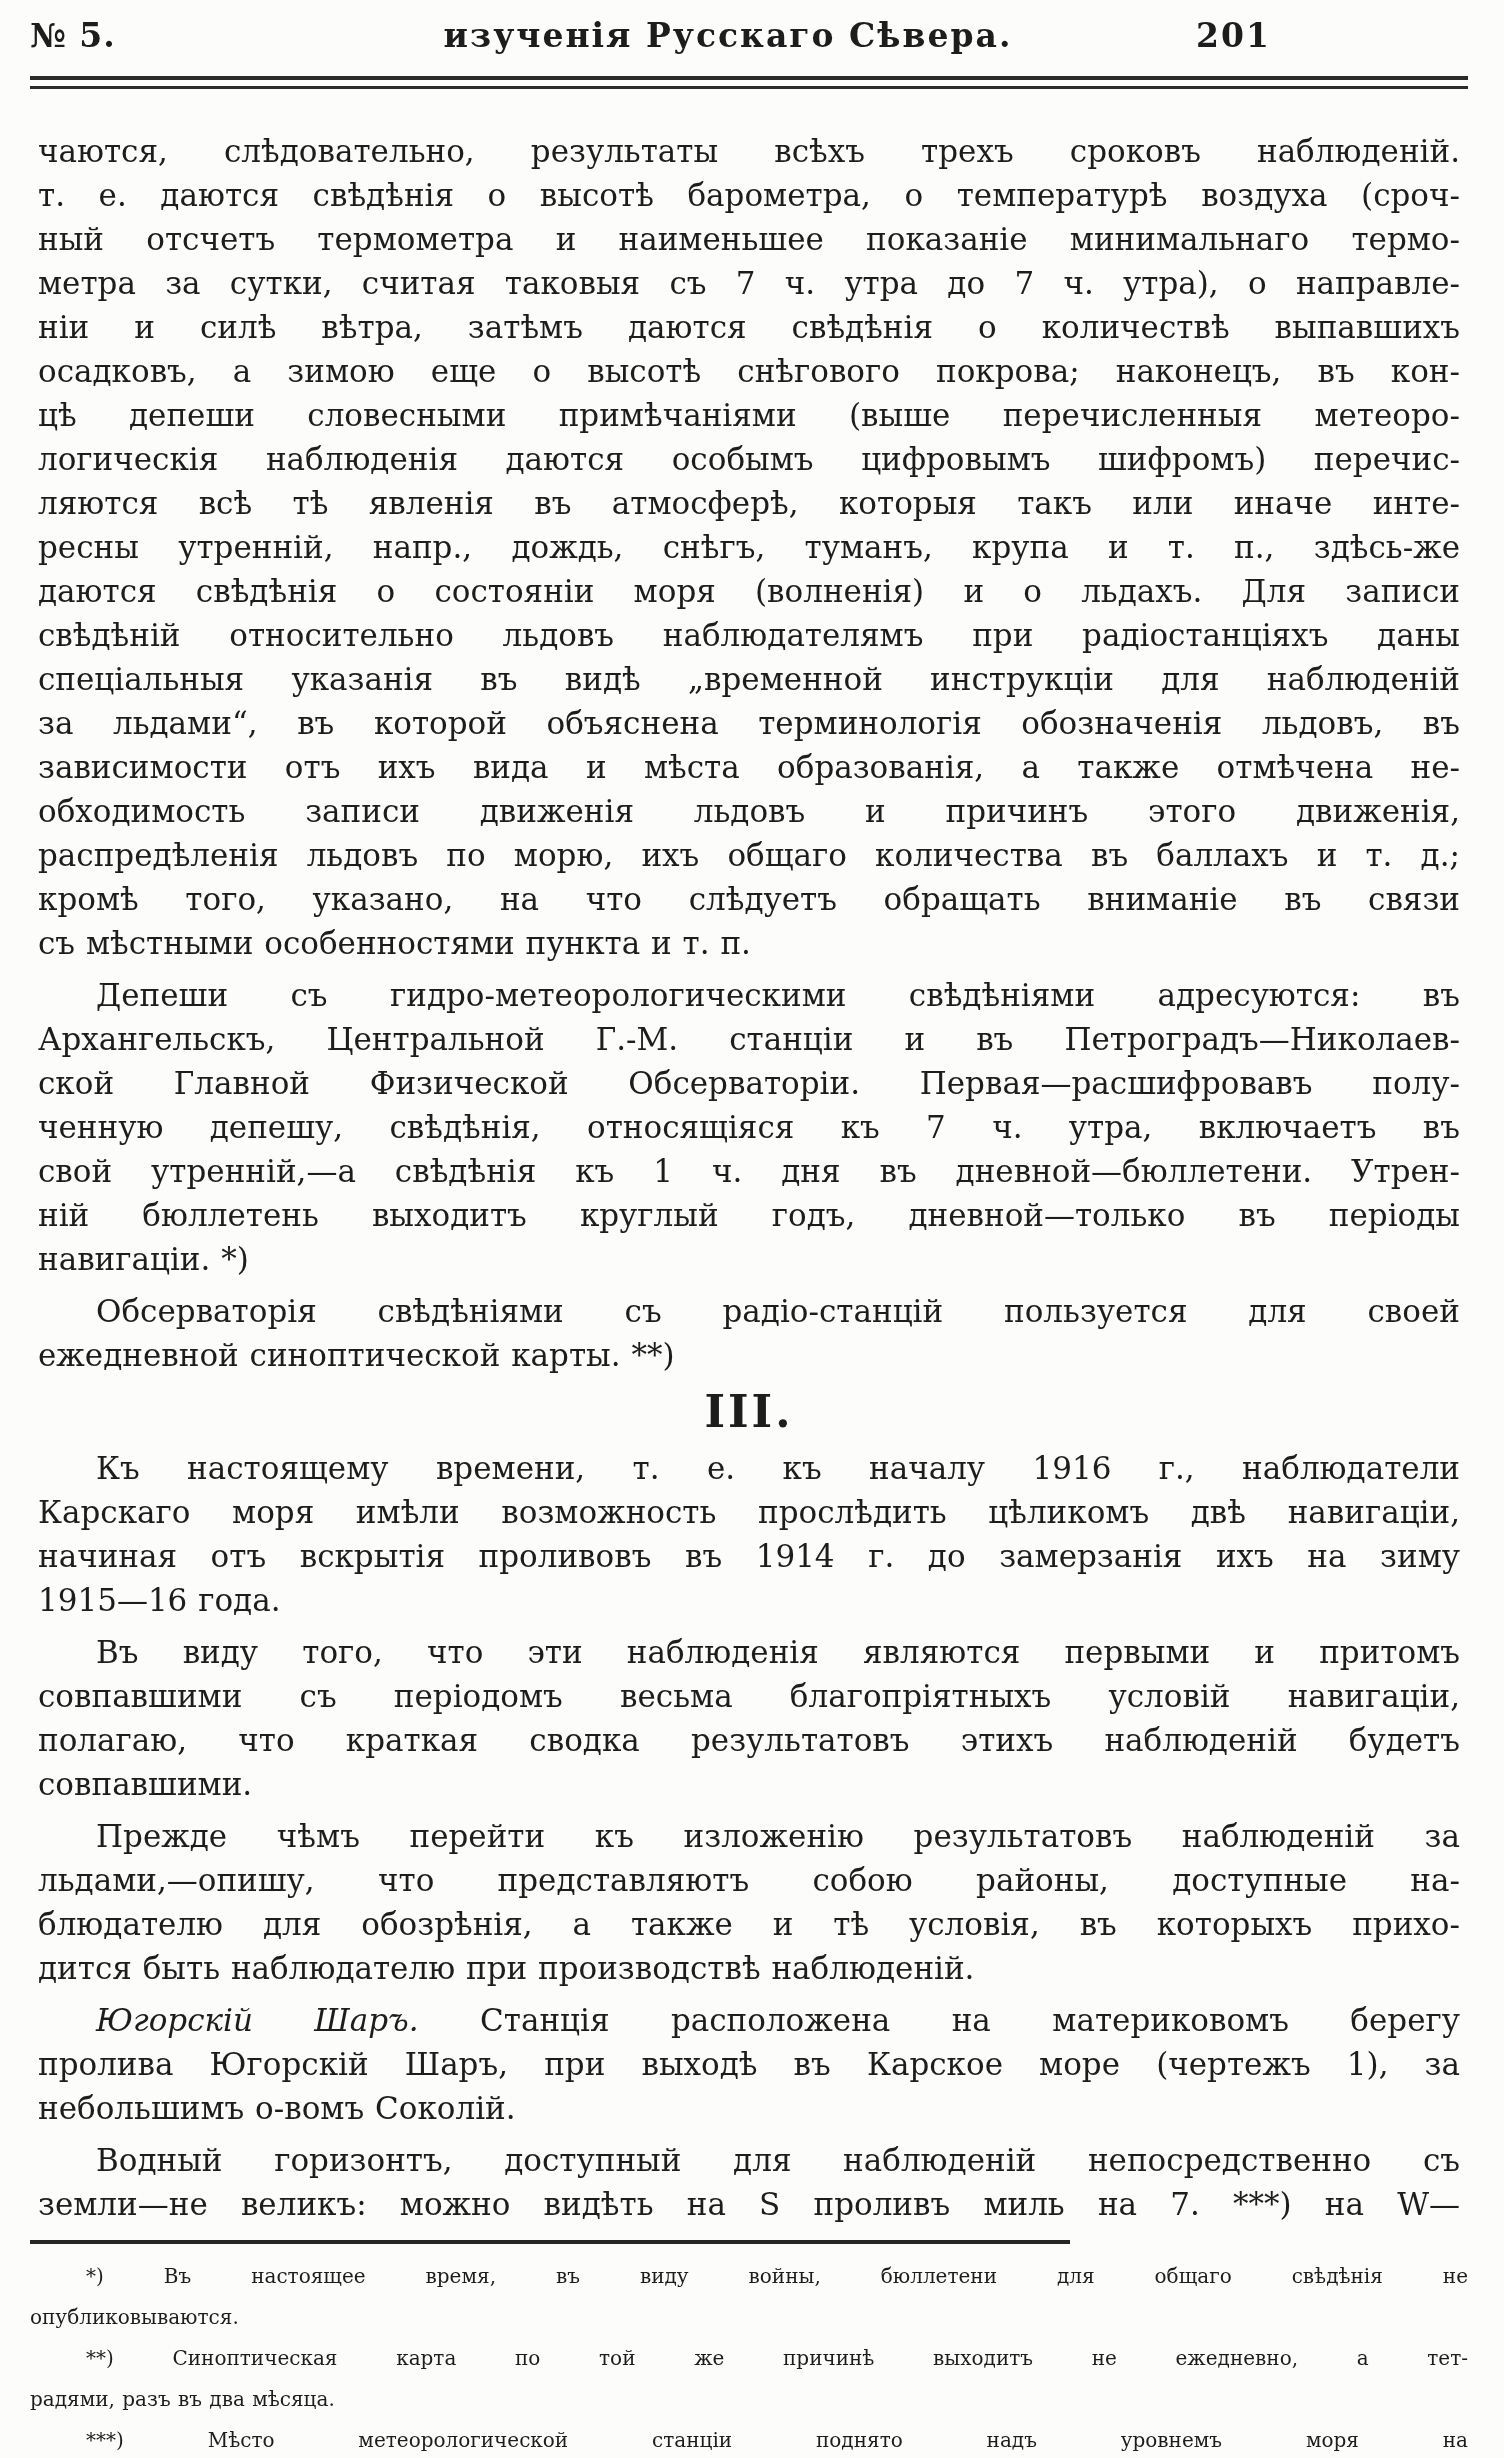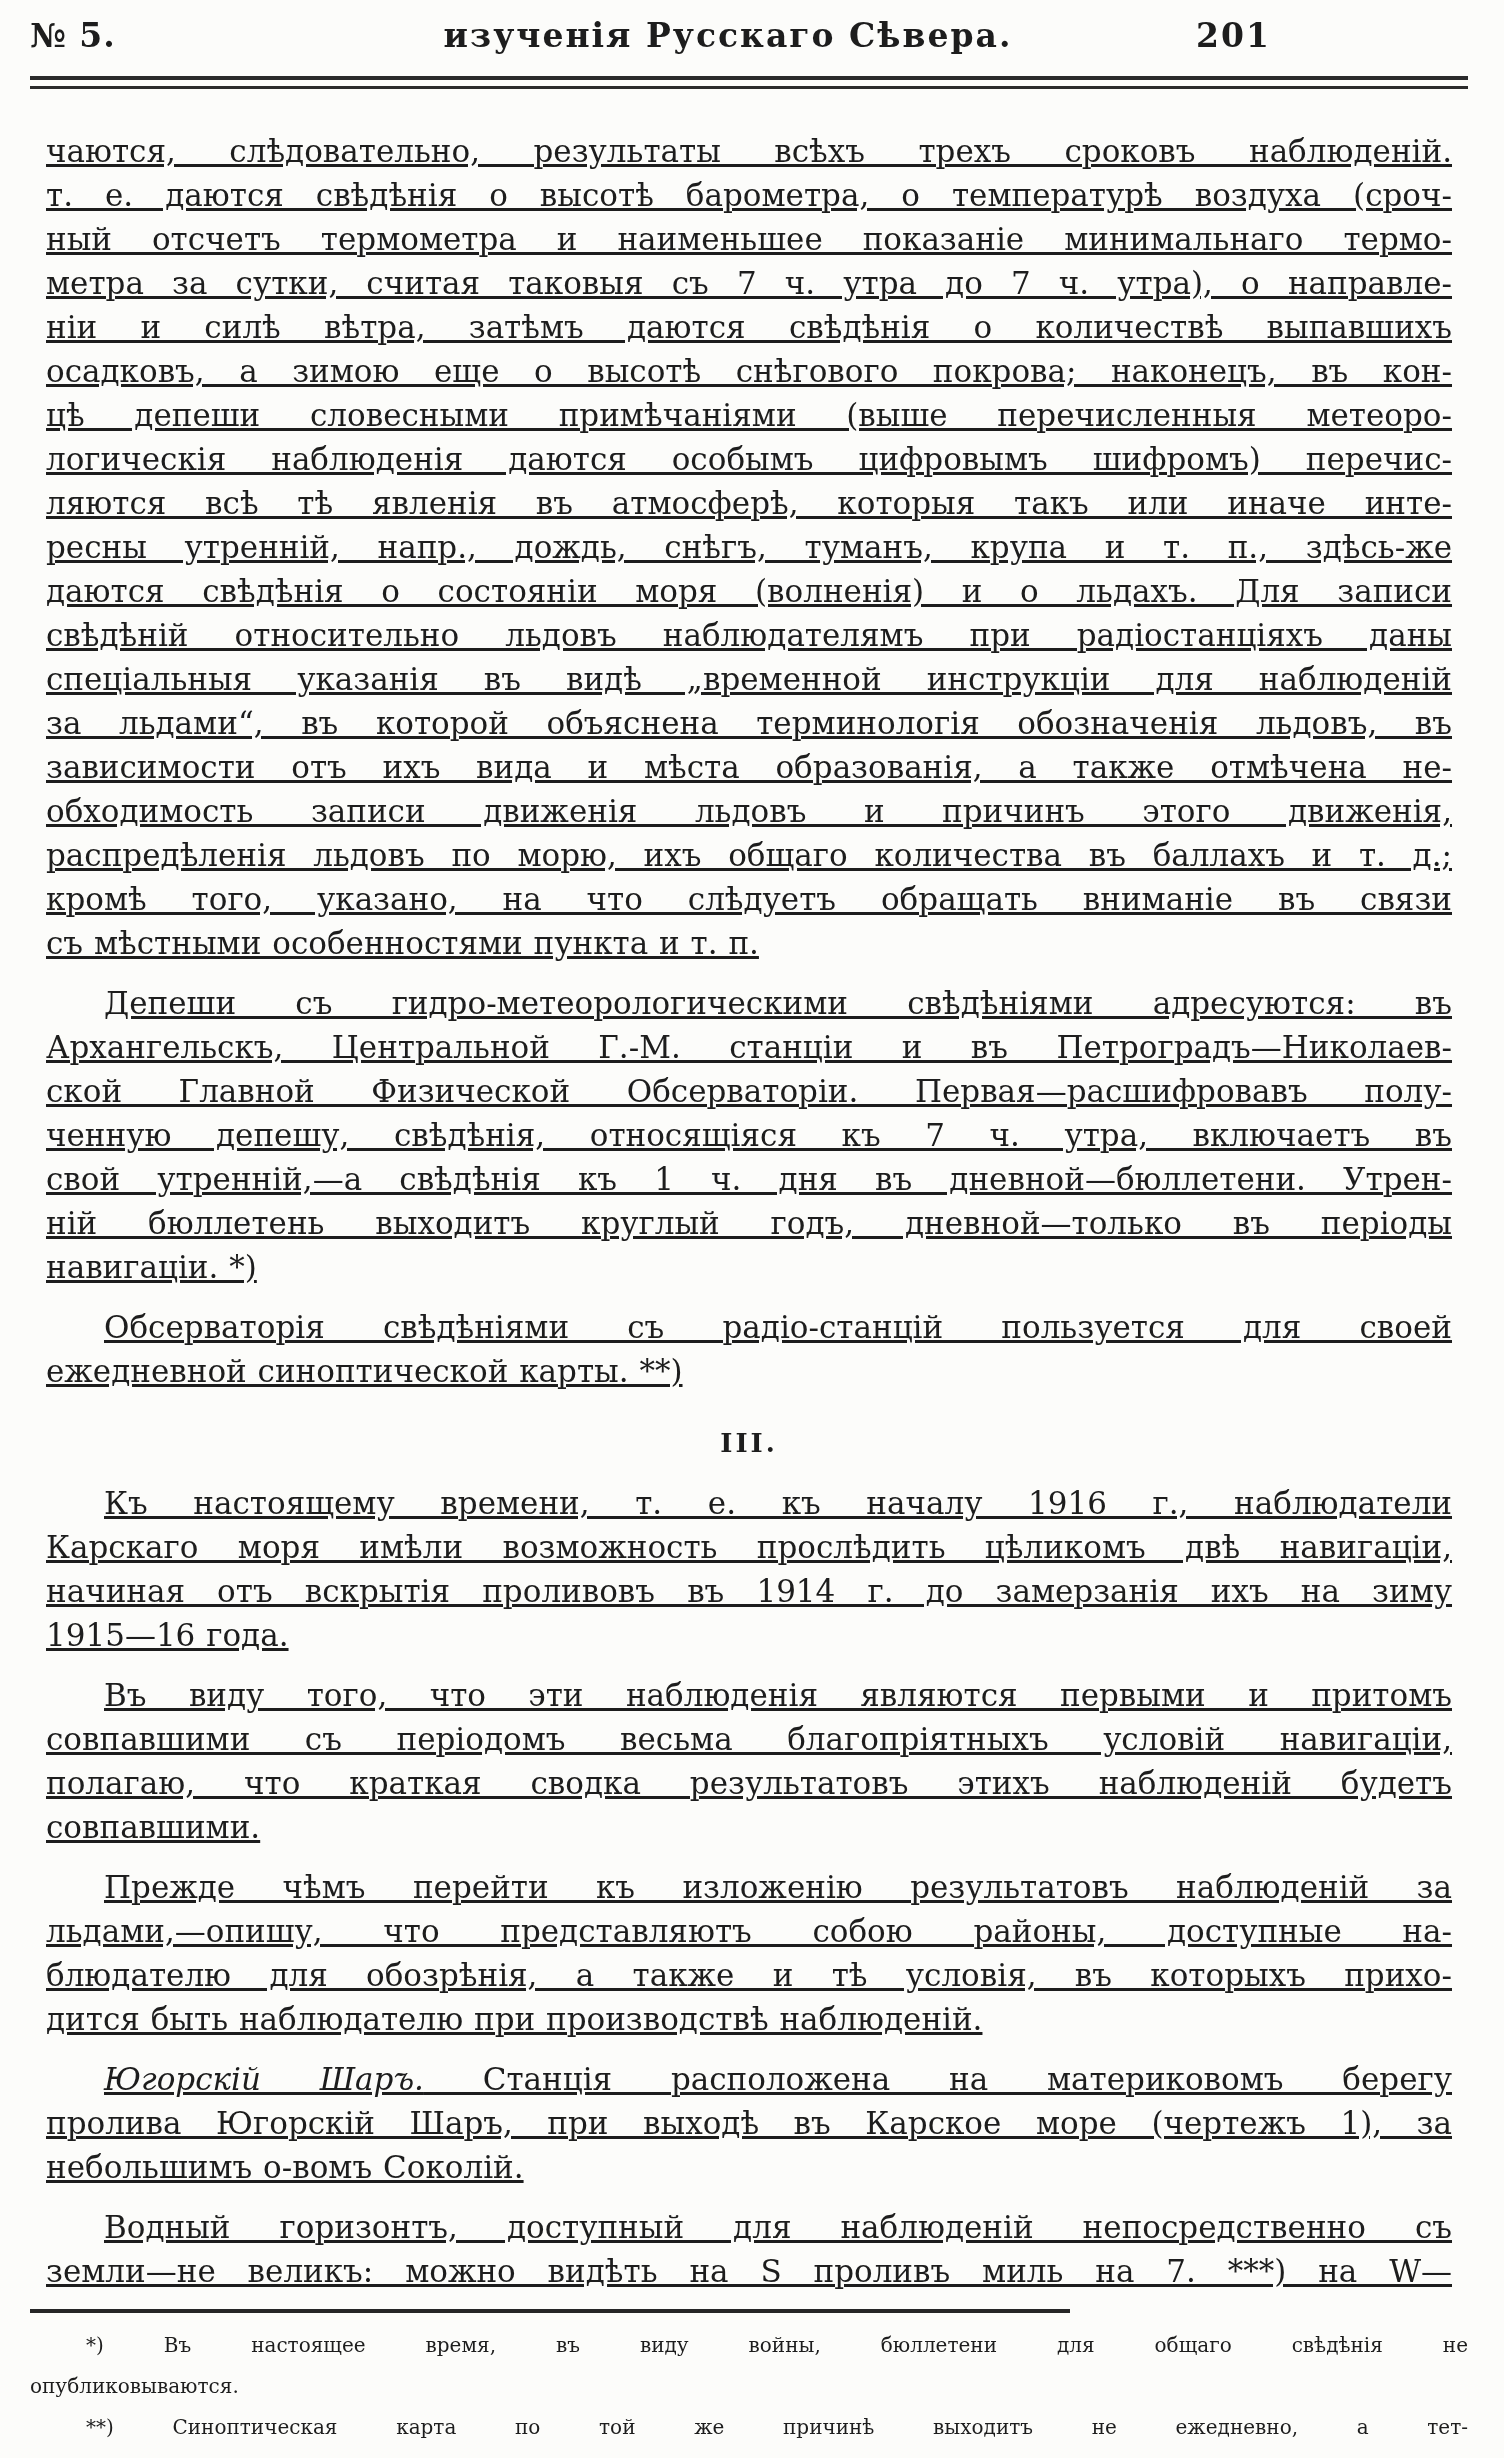--- a/index.html
+++ b/index.html
@@ -29,38 +29,38 @@
     height: 6px;
     border-top: 4px solid #2b2b2b;
     border-bottom: 3px solid #2b2b2b;
   }
   
   .body-text {
     margin-top: 40px;
     font-size: 31px;
     line-height: 44px;
   }
-  .paragraph { margin: 16px; text-decoration: underline; }
+  .paragraph { margin: 8px; }
   .line {
     text-align: justify;
     text-align-last: justify;
     -moz-text-align-last: justify;
     word-spacing: 1px;
   }
   .line.flush {
     text-align-last: left;
     -moz-text-align-last: left;
   }
   .indent-spacer { display: inline-block; width: 58px; }
   .italic { font-style: italic; }
   .section-heading {
     text-align: center;
-    font-size: 26px;
+    font-size: 44px;
     letter-spacing: 3px;
-    margin: 28px 0 12px 0;
+    margin: 13px 0 12px 0;
     font-weight: bold;
   }
   
   .footnote-rule {
     margin: 14px 0 12px 0;
     width: 1040px;
     height: 4px;
     background: #262626;
   }
   .footnotes {

